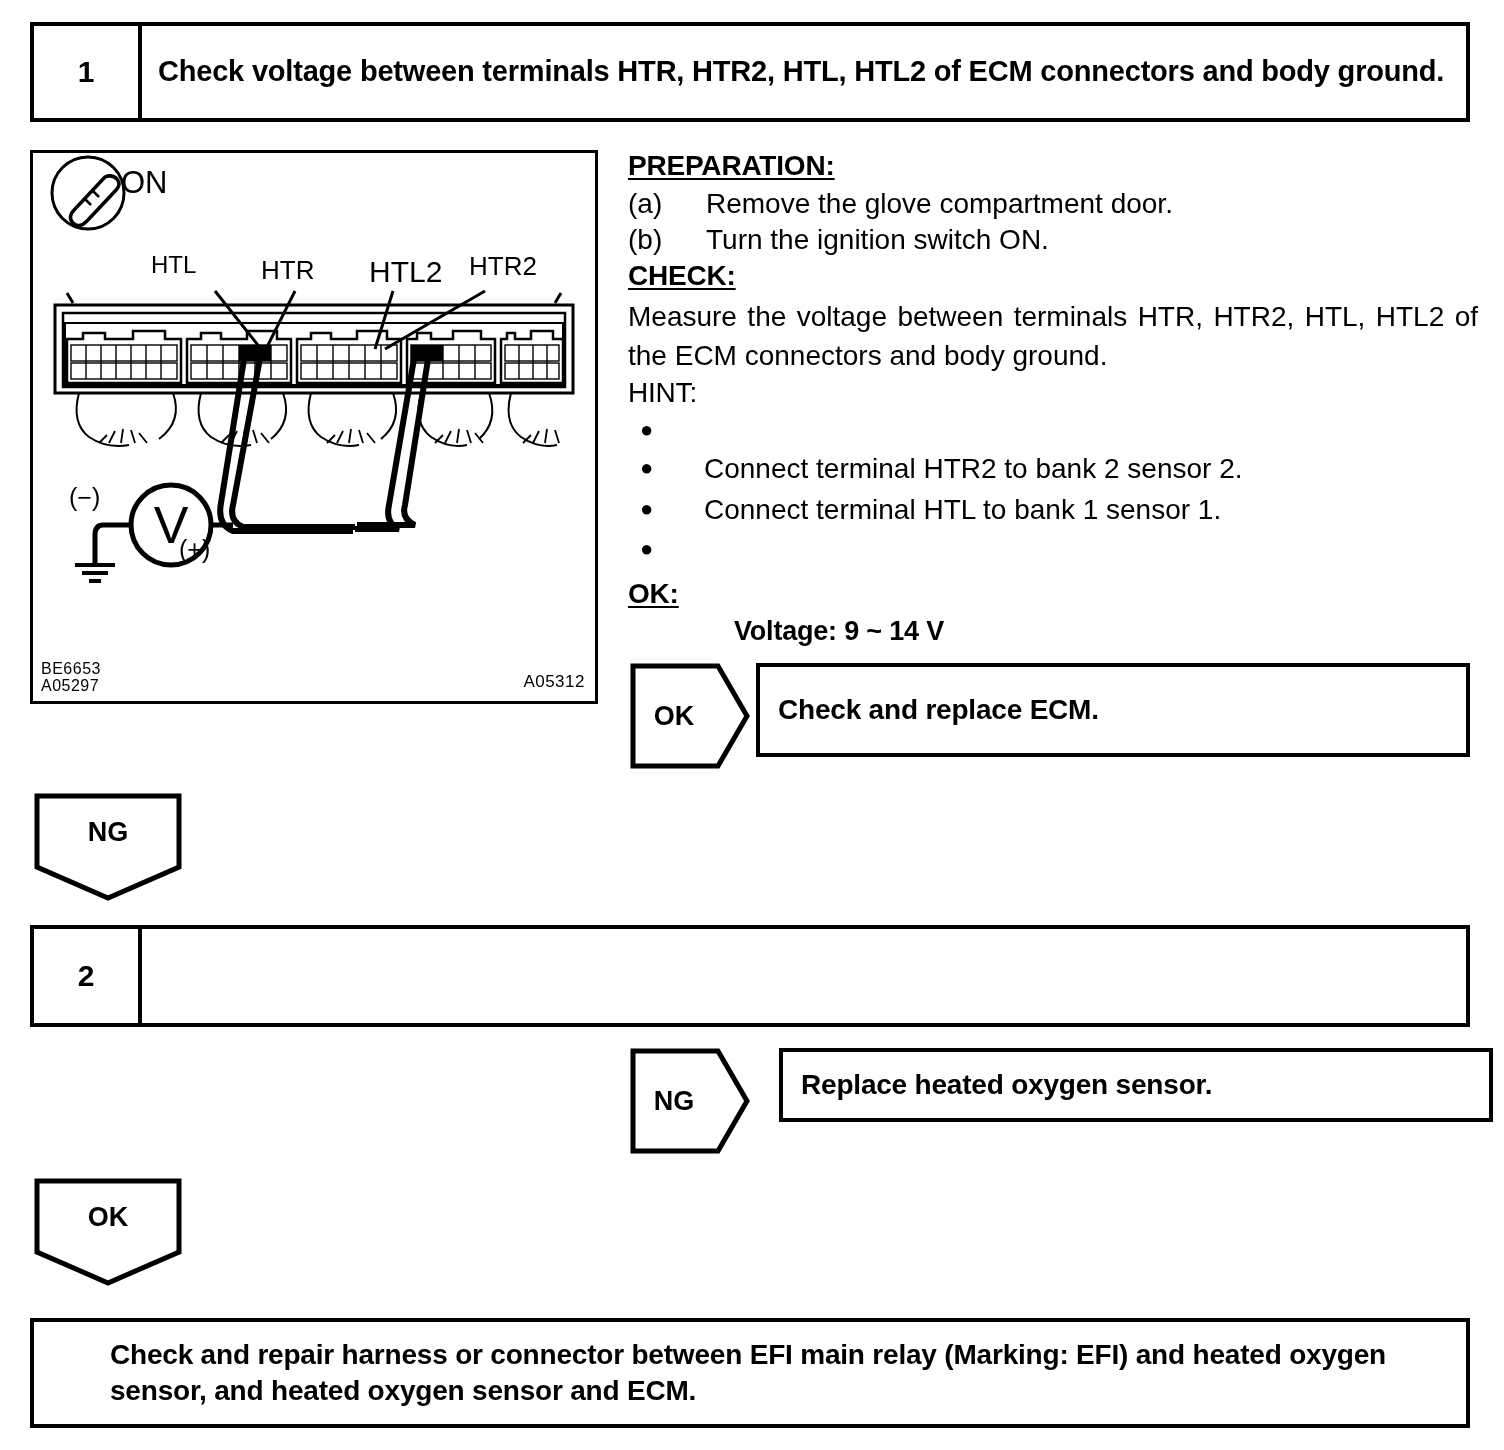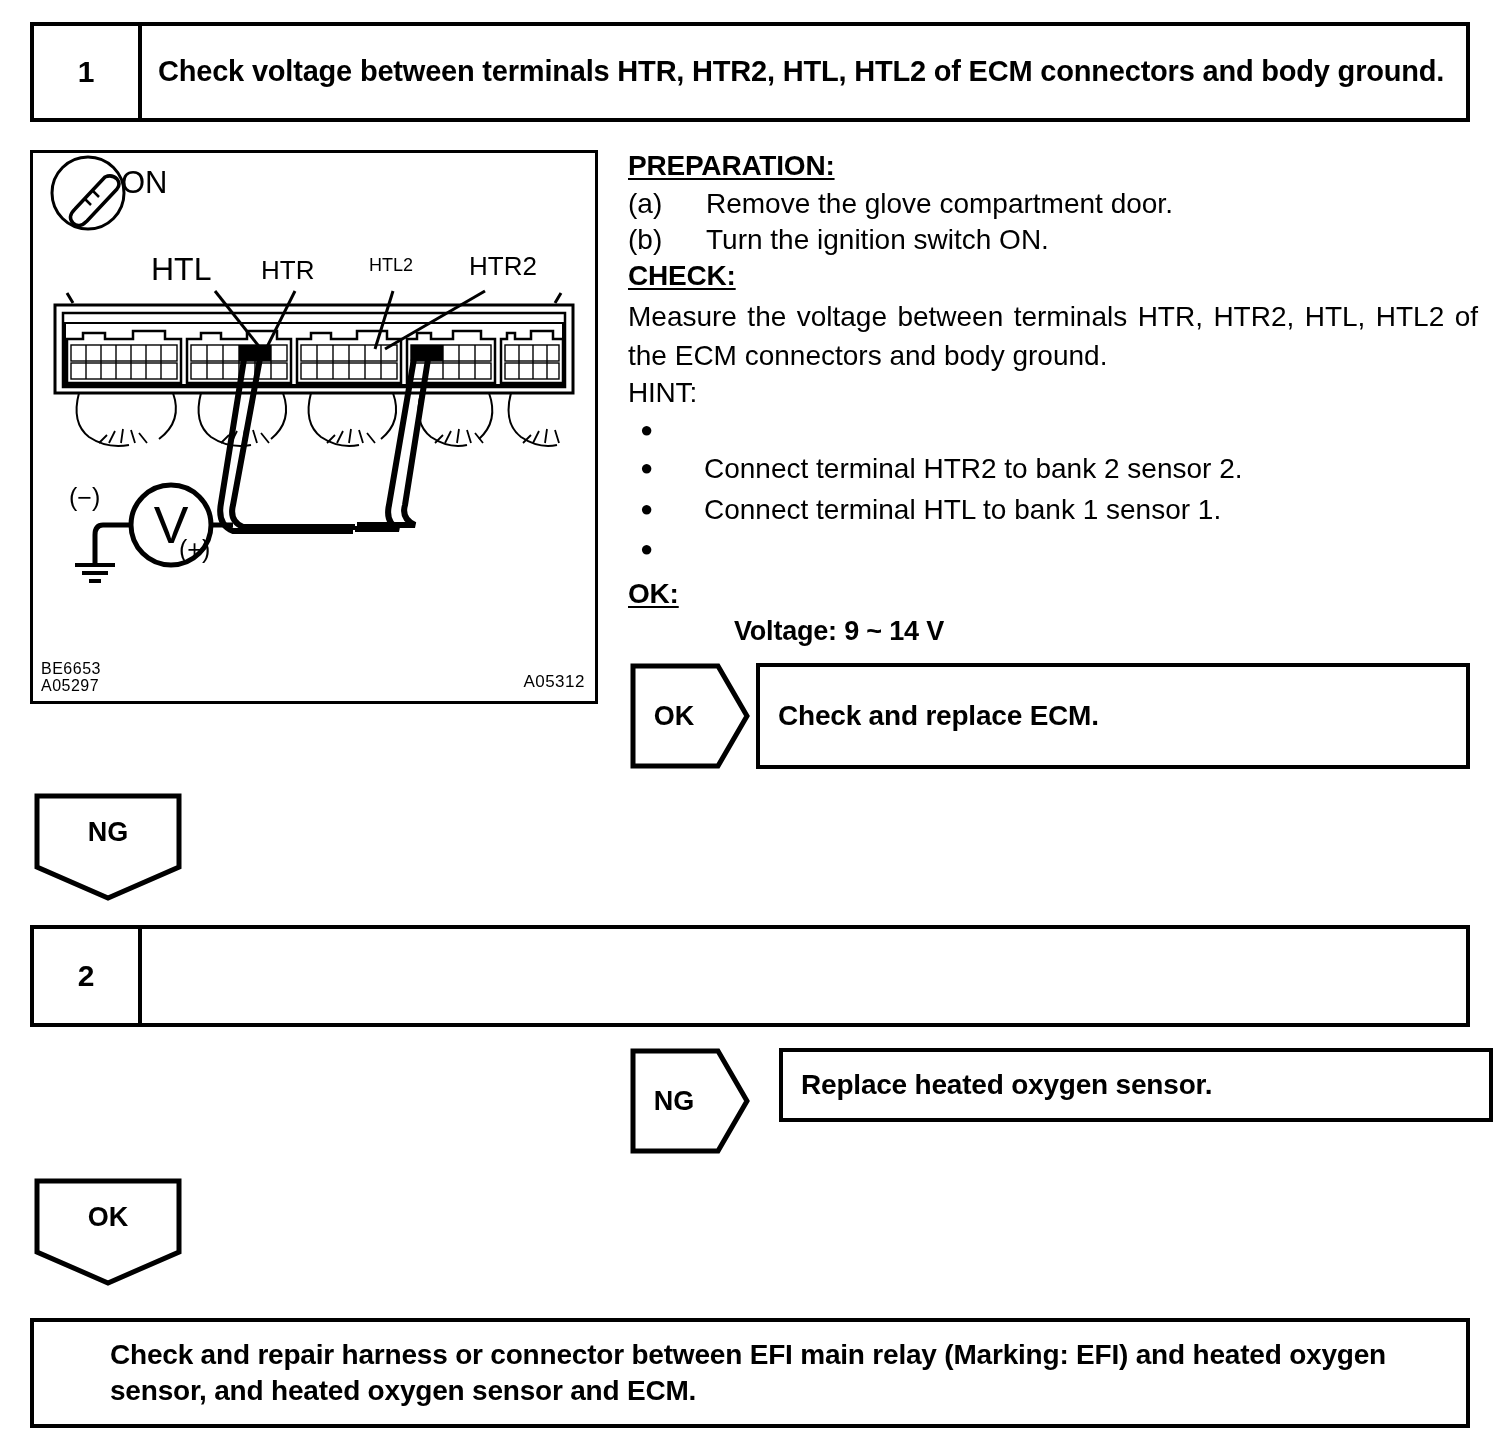--- a/index.html
+++ b/index.html
@@ -326,23 +326,23 @@
         <g stroke="#000" stroke-width="4">
           <line x1="42" y1="412" x2="82" y2="412"></line>
           <line x1="49" y1="420" x2="75" y2="420"></line>
           <line x1="56" y1="428" x2="68" y2="428"></line>
         </g>
 
         <line x1="178" y1="372" x2="200" y2="372" stroke="#000" stroke-width="5"></line>
       </g>
     </svg>
 
-    <div style="position:absolute; left:118px; top:98px; font-size:32px;">HTL</div>
+    <div style="position:absolute; left:118px; top:98px; font-size:24px;">HTL</div>
     <div style="position:absolute; left:228px; top:102px; font-size:26px;">HTR</div>
-    <div style="position:absolute; left:336px; top:102px; font-size:18px;">HTL2</div>
+    <div style="position:absolute; left:336px; top:102px; font-size:30px;">HTL2</div>
     <div style="position:absolute; left:436px; top:98px; font-size:26px;">HTR2</div>
 
     <div style="position:absolute; left:88px; top:12px; font-size:31px;">ON</div>
 
     <div style="position:absolute; left:36px; top:330px; font-size:25px;">(−)</div>
     <div style="position:absolute; left:146px; top:382px; font-size:25px;">(+)</div>
 
     <div class="fig-id" id="fig-id-left">
       <div>BE6653</div>
       <div>A05297</div>
@@ -389,21 +389,21 @@
     <div class="voltage">Voltage: 9 ~ 14 V</div>
   </div>
 
   <div class="tag-right" style="left:630px; top:663px;">
     <svg viewBox="0 0 120 106" preserveAspectRatio="none">
       <path d="M3 3 L88 3 L117 53 L88 103 L3 103 Z" fill="#fff" stroke="#000" stroke-width="5" stroke-linejoin="miter"></path>
     </svg>
     <div class="tag-label">OK</div>
   </div>
 
-  <div class="hardbox" id="ok-result-step1" style="left:756px; top:663px; width:714px; height:106px;">
+  <div class="hardbox" id="ok-result-step1" style="left:756px; top:663px; width:714px; height:94px;">
     <div class="result-text">Check and replace ECM.</div>
   </div>
 
   <div class="tag-down" style="left:34px; top:793px;">
     <svg viewBox="0 0 148 108" preserveAspectRatio="none">
       <path d="M3 3 L145 3 L145 74 L74 105 L3 74 Z" fill="#fff" stroke="#000" stroke-width="5" stroke-linejoin="miter"></path>
     </svg>
     <div class="tag-label">NG</div>
   </div>
 

